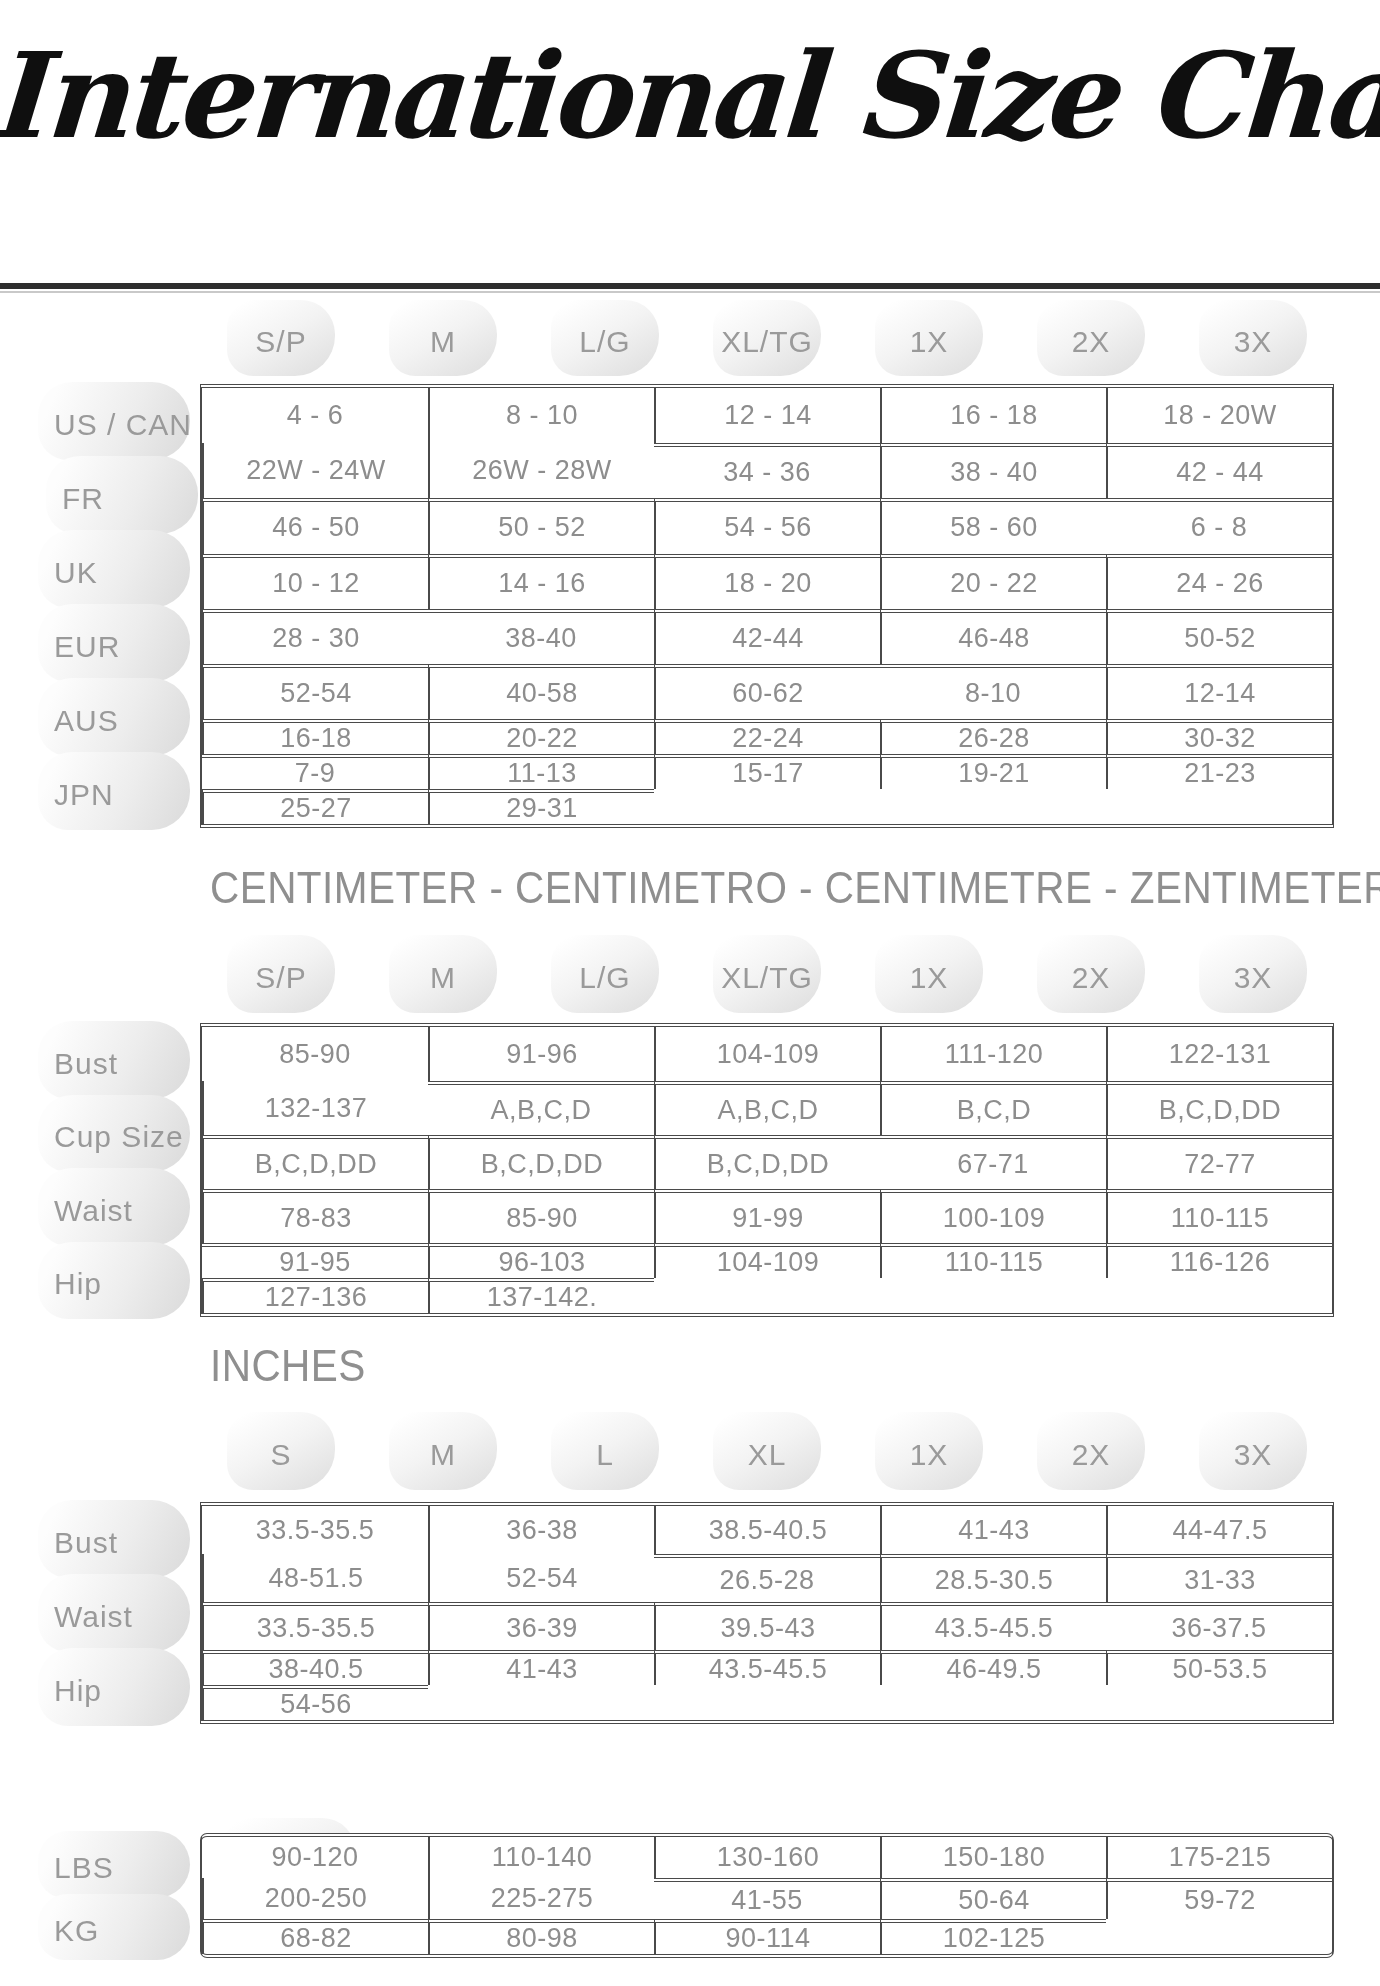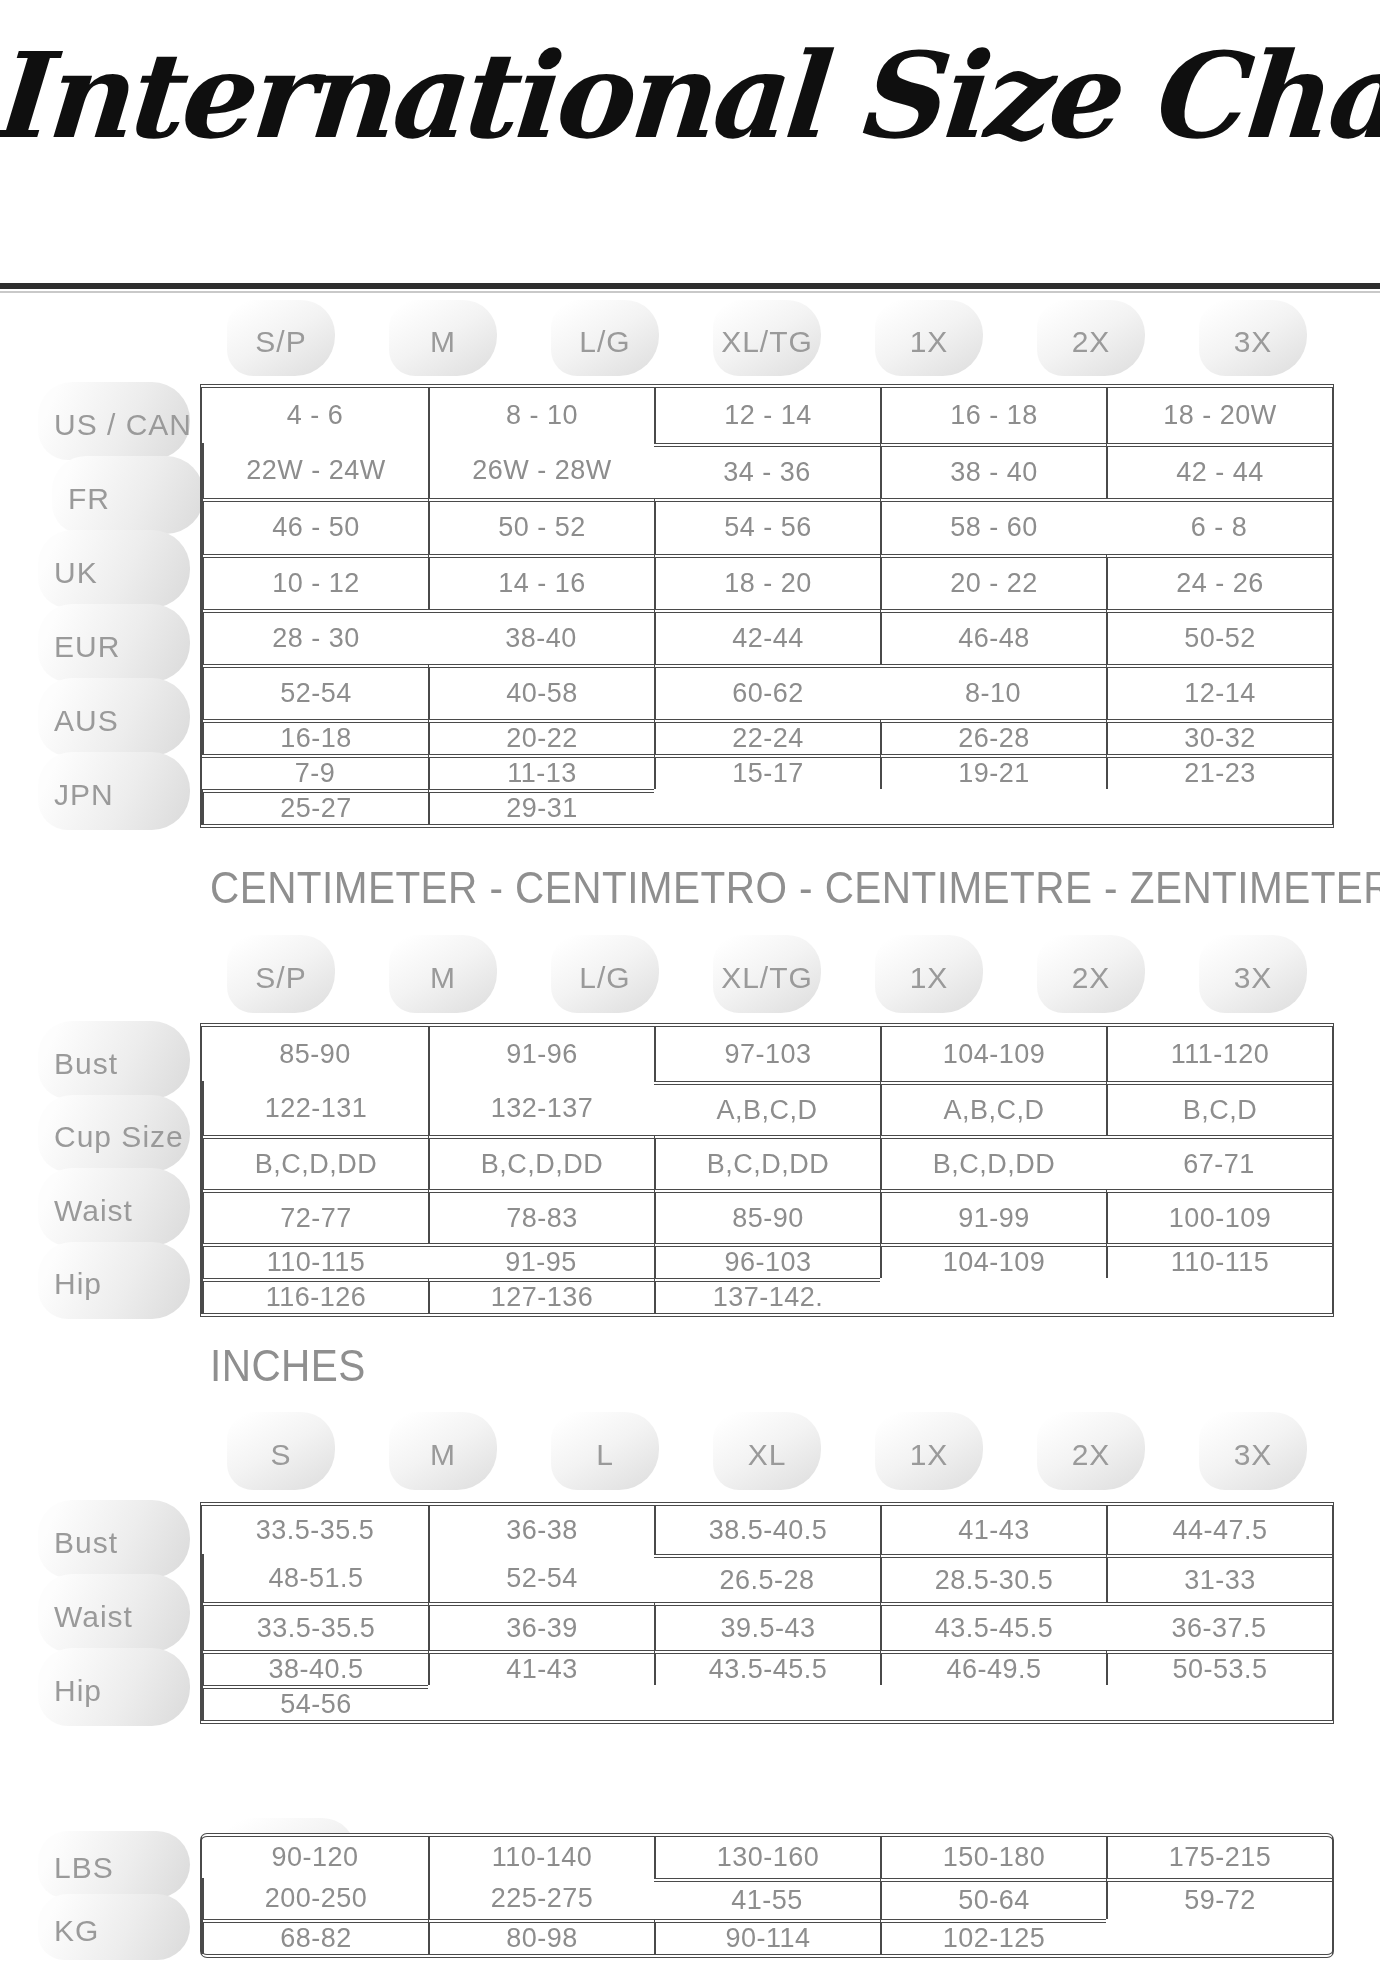--- a/index.html
+++ b/index.html
@@ -91,21 +91,21 @@
       </div>
       <div class="pill col-pill" style="left: 1037px; top: 300px; width: 108px; height: 76px;">
         <span>2X</span>
       </div>
       <div class="pill col-pill" style="left: 1199px; top: 300px; width: 108px; height: 76px;">
         <span>3X</span>
       </div>
       <div class="pill row-pill" style="left: 38px; top: 382px; width: 152px; height: 78px;">
         <span>US / CAN</span>
       </div>
-      <div class="pill row-pill" style="left: 52px; top: 456px; width: 152px; height: 78px;">
+      <div class="pill row-pill" style="left: 46px; top: 456px; width: 152px; height: 78px;">
         <span>FR</span>
       </div>
       <div class="pill row-pill" style="left: 38px; top: 530px; width: 152px; height: 78px;">
         <span>UK</span>
       </div>
       <div class="pill row-pill" style="left: 38px; top: 604px; width: 152px; height: 78px;">
         <span>EUR</span>
       </div>
       <div class="pill row-pill" style="left: 38px; top: 678px; width: 152px; height: 78px;">
         <span>AUS</span>
@@ -273,23 +273,20 @@
       </div>
       <div class="pill row-pill" style="left: 38px; top: 1241.5px; width: 152px; height: 77.5px;">
         <span>Hip</span>
       </div>
       <div class="grid" style="top: 1023px; height: 294px; grid-template-rows: repeat(4, 1fr);">
         <div class="cell c0 r0">
           <span>85-90</span>
         </div>
         <div class="cell r0">
           <span>91-96</span>
-        </div>
-        <div class="cell r0">
-          <span>97-103</span>
         </div>
         <div class="cell r0">
           <span>104-109</span>
         </div>
         <div class="cell r0">
           <span>111-120</span>
         </div>
         <div class="cell r0">
           <span>122-131</span>
         </div>

